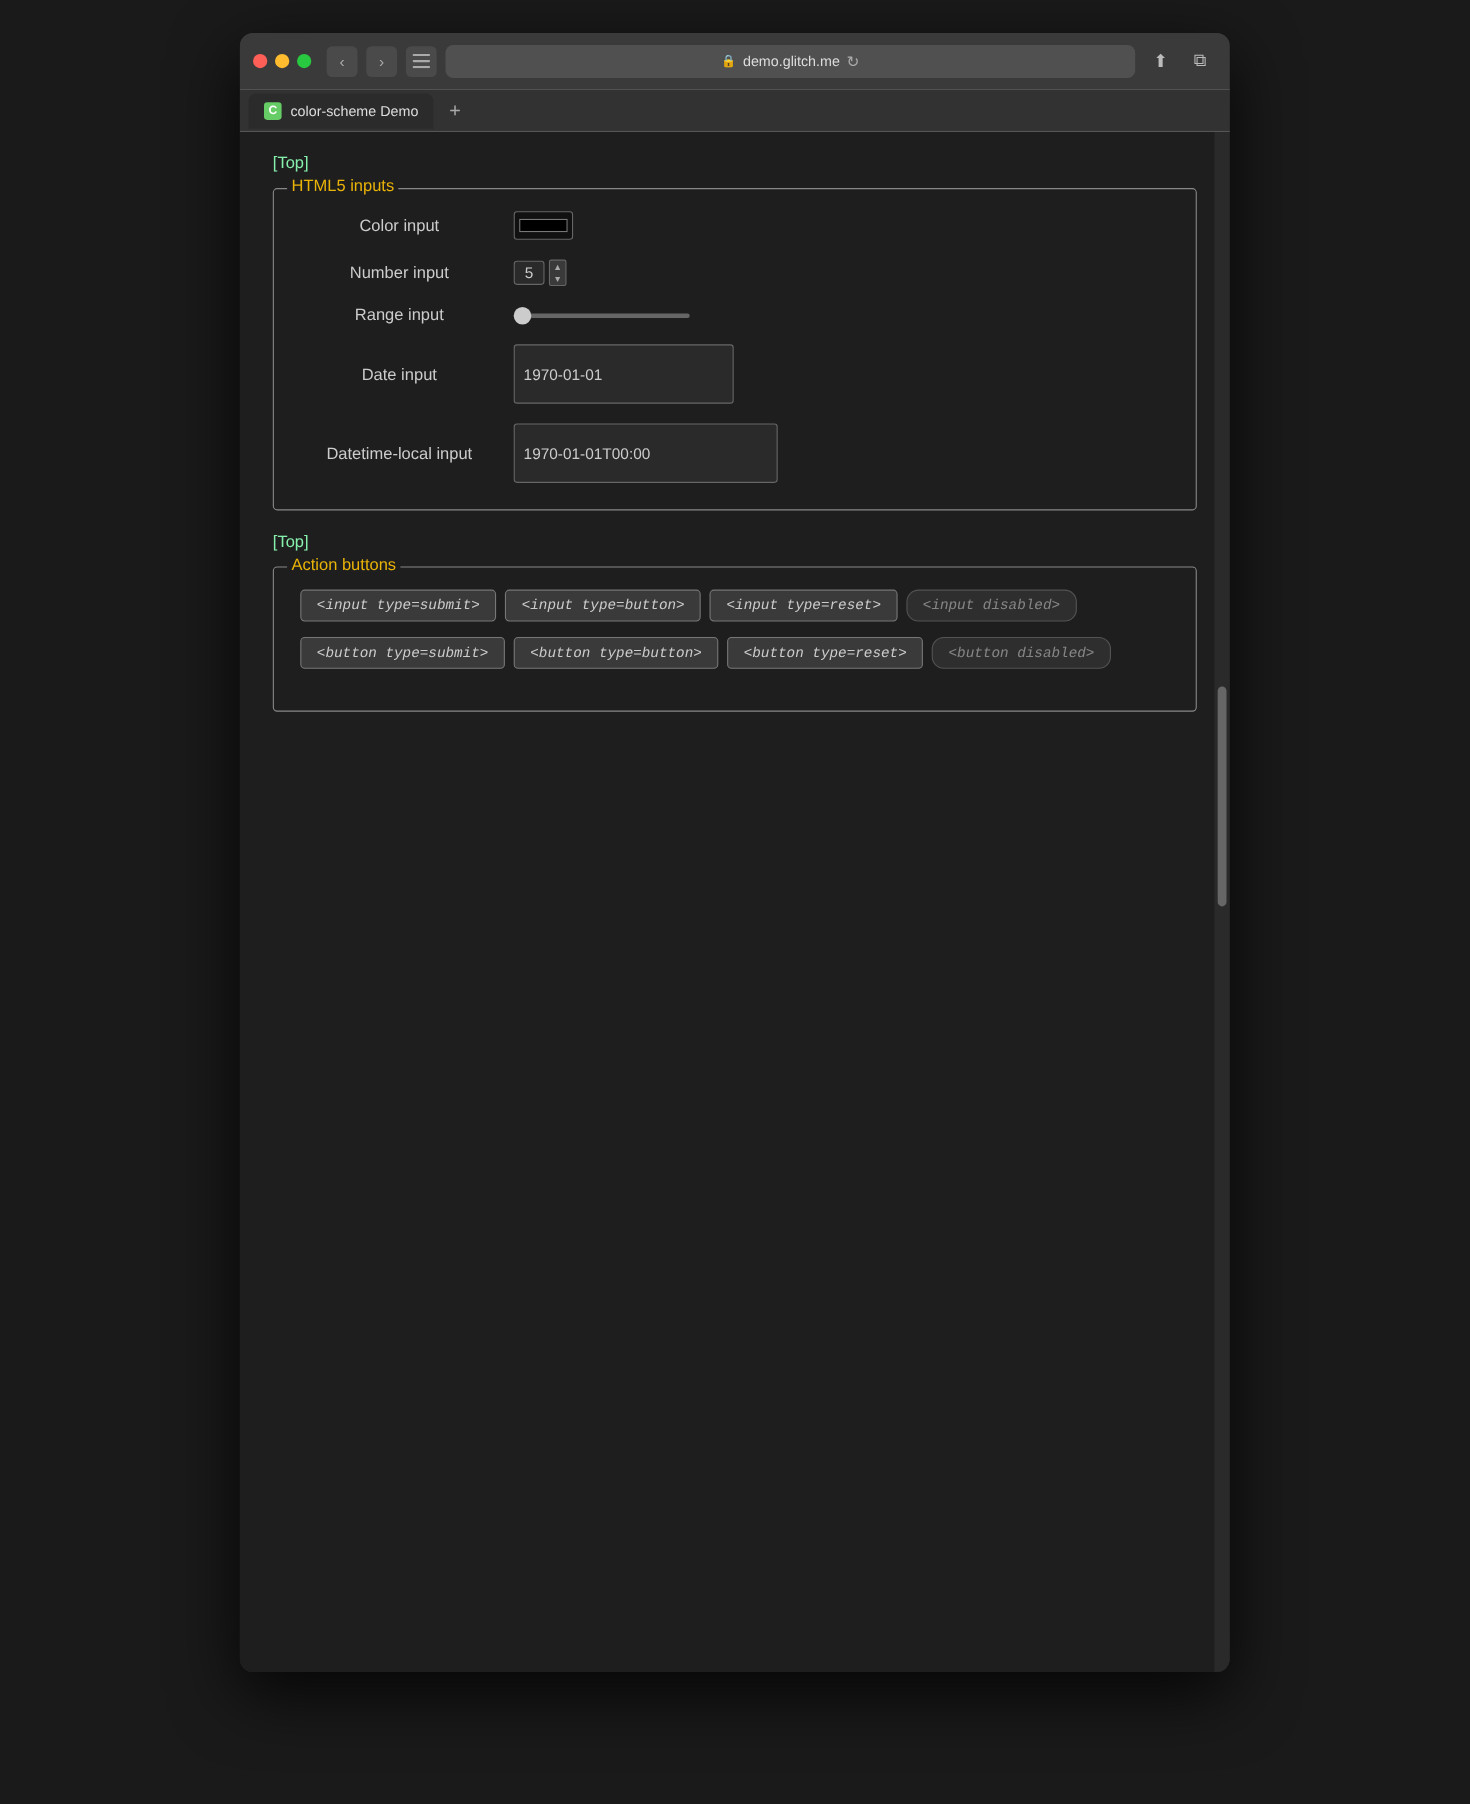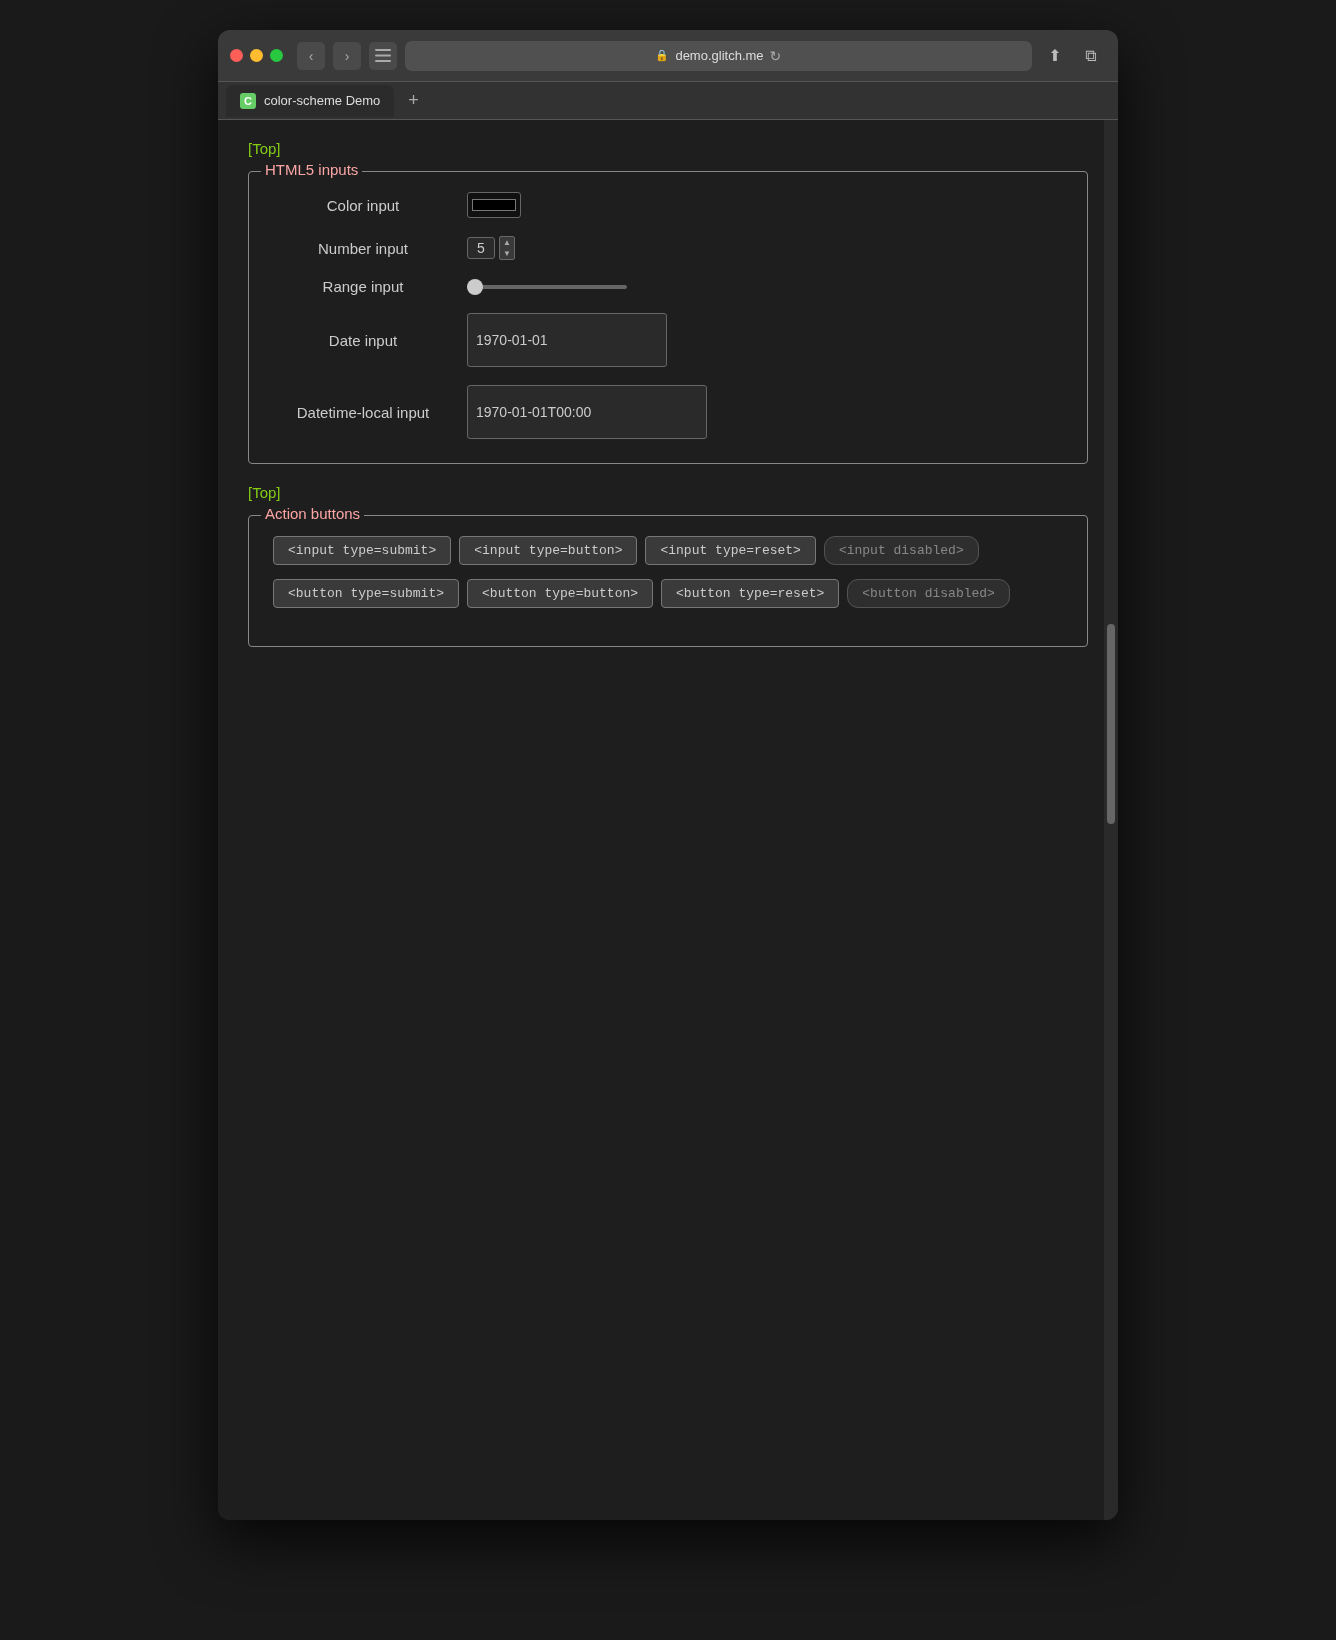--- a/index.html
+++ b/index.html
@@ -159,42 +159,42 @@
     }
 
     
     .page-content {
       background: #1e1e1e;
       padding: 20px 30px 30px 30px;
       min-height: 1400px;
     }
 
     .top-link {
-      color: #84cc16;
+      color: #86efac;
       text-decoration: none;
       font-size: 15px;
       display: inline-block;
       margin-bottom: 14px;
     }
 
     .fieldset-box {
       border: 1px solid #888;
       border-radius: 4px;
       padding: 20px 24px 24px 24px;
       margin-bottom: 20px;
       position: relative;
     }
 
     .fieldset-legend {
       position: absolute;
       top: -11px;
       left: 12px;
       background: #1e1e1e;
       padding: 0 4px;
-      color: #fca5a5;
+      color: #eab308;
       font-size: 15px;
     }
 
     .form-row {
       display: flex;
       align-items: center;
       margin-bottom: 18px;
       gap: 14px;
     }
 
@@ -303,20 +303,21 @@
 
     .action-input-btn {
       background: #3a3a3a;
       border: 1px solid #777;
       border-radius: 4px;
       color: #ccc;
       font-size: 13px;
       padding: 6px 14px;
       cursor: pointer;
       font-family: 'Courier New', monospace;
+      font-style: italic;
     }
 
     .action-input-btn:disabled {
       opacity: 0.6;
       cursor: not-allowed;
       border-radius: 11px;
     }
 
     
     .scrollbar-track {

